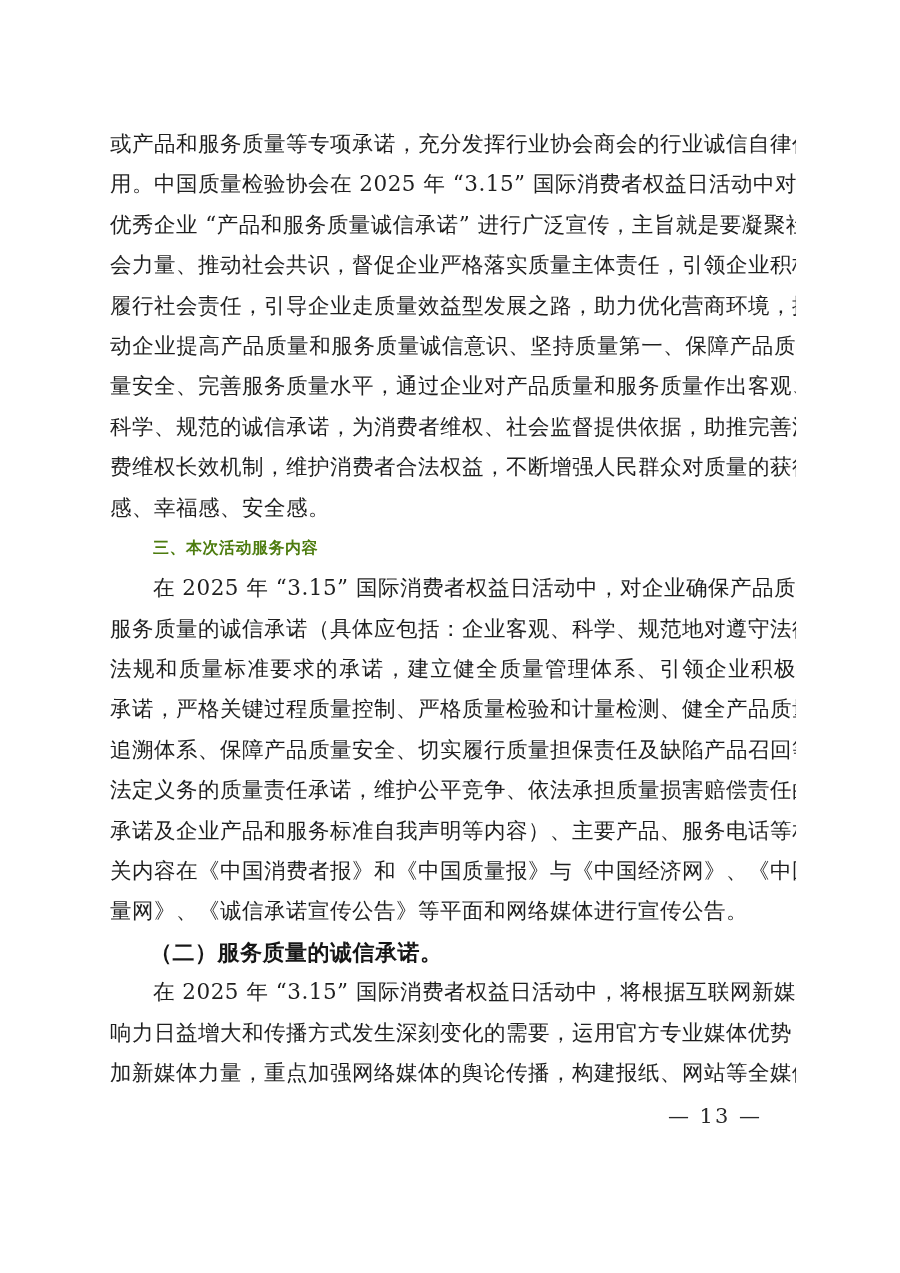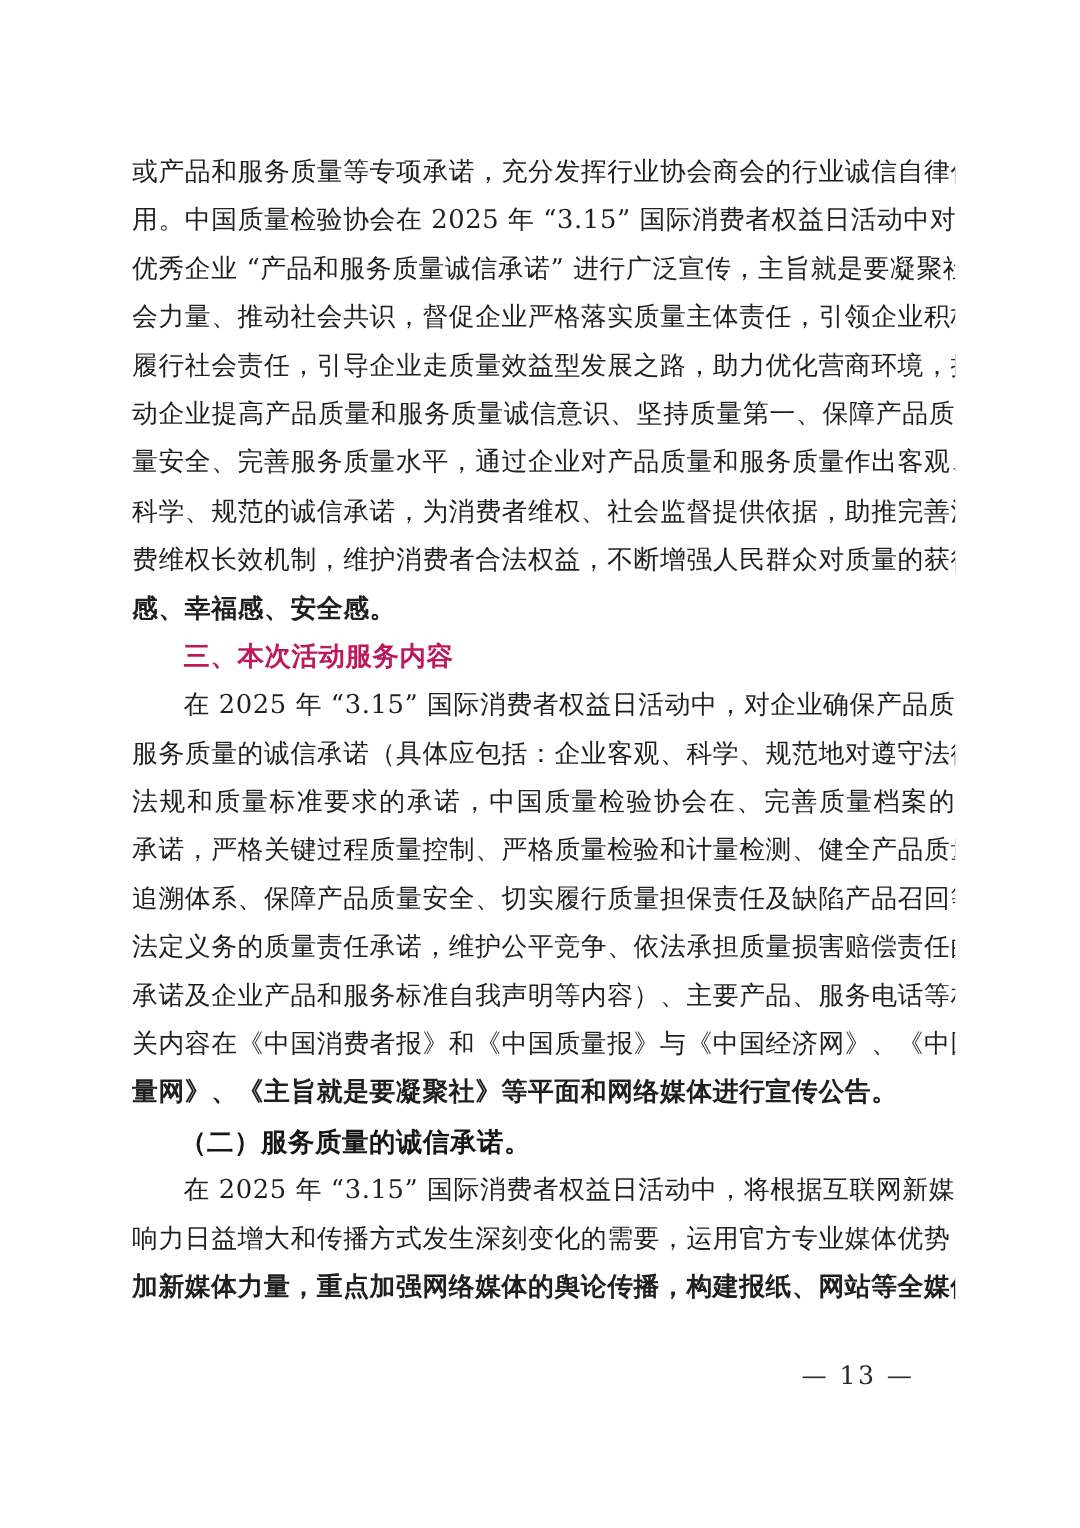--- a/index.html
+++ b/index.html
@@ -25,42 +25,41 @@
     height: 40.4px;
     white-space: nowrap;
     text-align: justify;
     text-align-last: justify;
     text-justify: inter-character;
     overflow: hidden;
     letter-spacing: 0.5px;
   }
   .line.last {
     text-align-last: left;
-    font-weight: bold;
   }
   .line.indent {
     text-indent: 43px;
   }
   .heading {
     font-family: "DejaVu Sans", sans-serif;
     font-weight: bold;
-    font-size: 22px;
+    font-size: 16px;
     text-indent: 43px;
-    color: #be185d;
+    color: #4d7c0f;
   }
   .subheading {
     font-family: "DejaVu Serif", serif;
     font-weight: bold;
     font-size: 22px;
     text-indent: 40px;
     color: #161616;
   }
   .page-footer {
     position: absolute;
-    top: 1130px;
+    top: 1100px;
     right: 138px;
     font-size: 21px;
     line-height: 32px;
     font-family: "DejaVu Serif", serif;
     color: #2a2a2a;
     letter-spacing: 2px;
   }
 </style>
 </head>
 <body>
@@ -81,27 +80,27 @@
         <div class="line">费维权长效机制，维护消费者合法权益，不断增强人民群众对质量的获得</div>
         <div class="line last">感、幸福感、安全感。</div>
       </div>
 
     <div class="line heading last">三、本次活动服务内容</div>
 
 
     <div>
         <div class="line indent">在 2025 年 “3.15” 国际消费者权益日活动中，对企业确保产品质量和</div>
         <div class="line">服务质量的诚信承诺（具体应包括：企业客观、科学、规范地对遵守法律</div>
-        <div class="line">法规和质量标准要求的承诺，中国质量检验协会在、完善质量档案的</div>
+        <div class="line">法规和质量标准要求的承诺，建立健全质量管理体系、引领企业积极</div>
         <div class="line">承诺，严格关键过程质量控制、严格质量检验和计量检测、健全产品质量</div>
         <div class="line">追溯体系、保障产品质量安全、切实履行质量担保责任及缺陷产品召回等</div>
         <div class="line">法定义务的质量责任承诺，维护公平竞争、依法承担质量损害赔偿责任的</div>
         <div class="line">承诺及企业产品和服务标准自我声明等内容）、主要产品、服务电话等相</div>
         <div class="line">关内容在《中国消费者报》和《中国质量报》与《中国经济网》、《中国质</div>
-        <div class="line last">量网》、《主旨就是要凝聚社》等平面和网络媒体进行宣传公告。</div>
+        <div class="line last">量网》、《诚信承诺宣传公告》等平面和网络媒体进行宣传公告。</div>
       </div>
 
     <div class="line subheading last">（二）服务质量的诚信承诺。</div>
 
     <div>
         <div class="line indent">在 2025 年 “3.15” 国际消费者权益日活动中，将根据互联网新媒体影</div>
         <div class="line">响力日益增大和传播方式发生深刻变化的需要，运用官方专业媒体优势，增</div>
         <div class="line last">加新媒体力量，重点加强网络媒体的舆论传播，构建报纸、网站等全媒体</div>
       </div>
 

